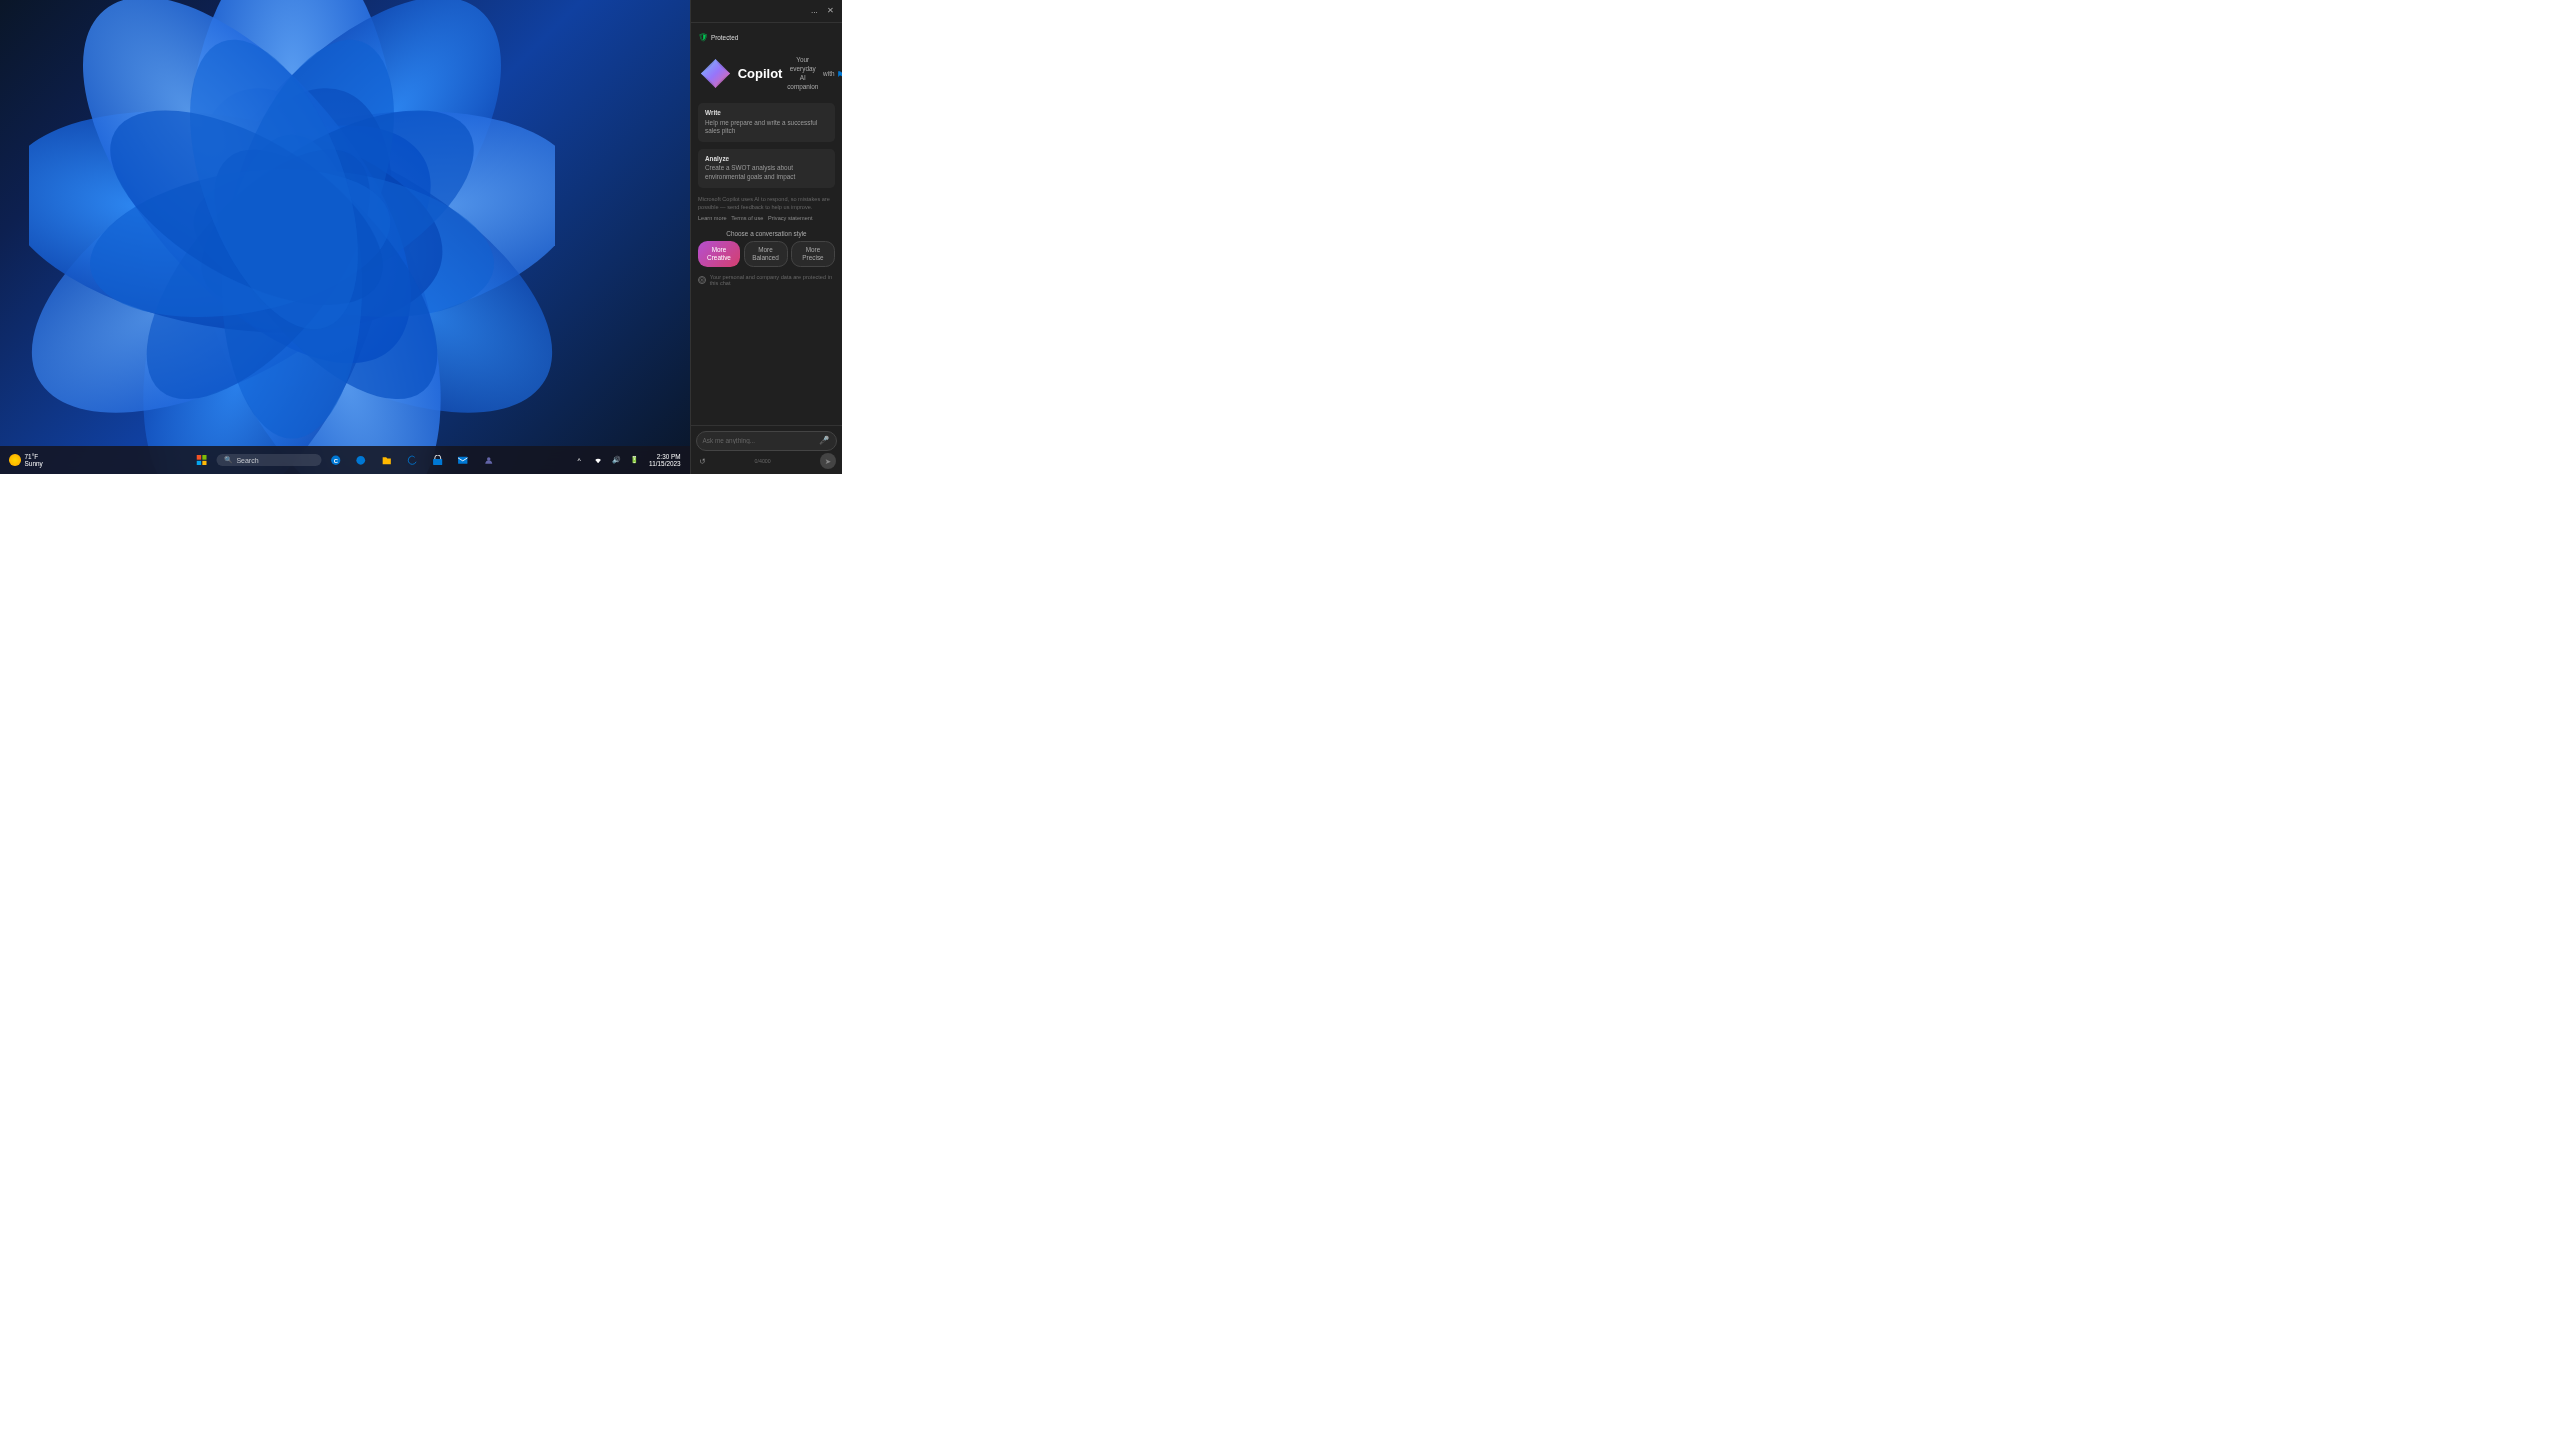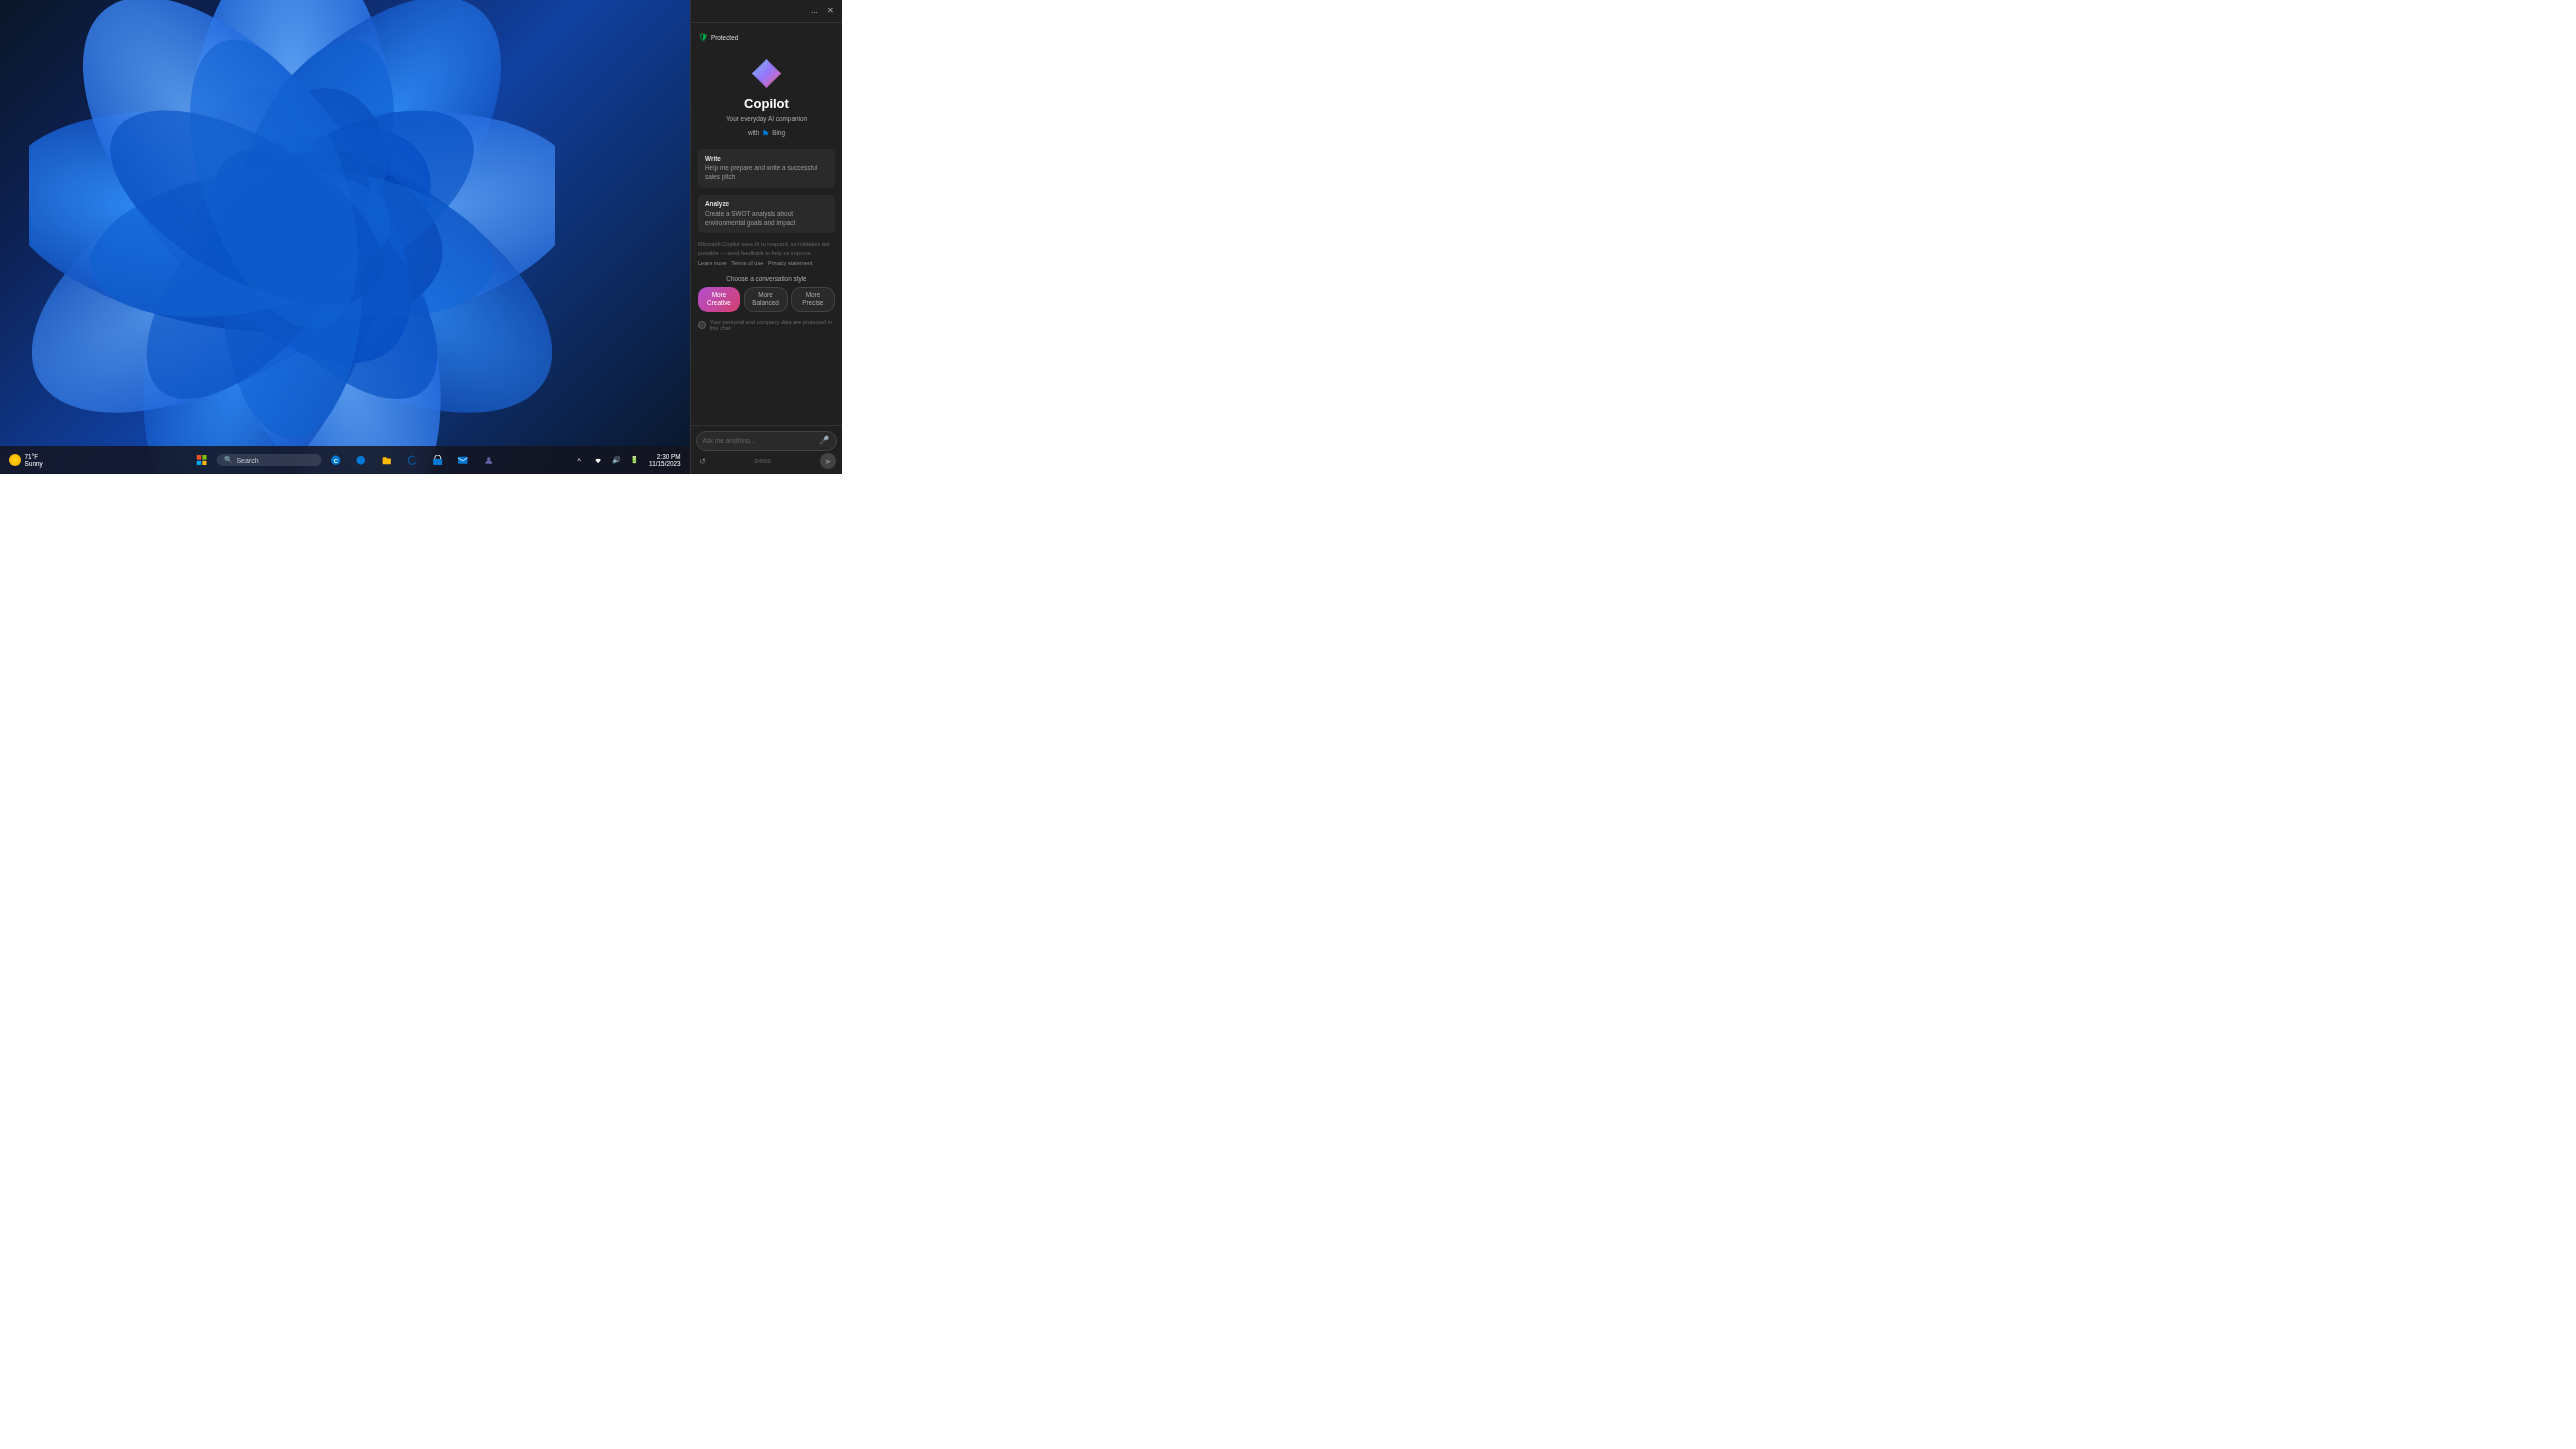--- a/index.html
+++ b/index.html
@@ -191,25 +191,24 @@
     .shield-icon {
       width: 9.4px;
       height: 9.4px;
       color: #00C853;
       font-size: 8.2px;
     }
 
     
     .copilot-logo-area {
       display: flex;
-      flex-direction: column;
+      flex-direction: row;
       align-items: center;
       gap: 4.7px;
       padding: 4.7px 0;
-      justify-content: flex-end;
     }
 
     .copilot-logo {
       width: 35px;
       height: 35px;
       position: relative;
     }
 
     .copilot-logo svg {
       width: 35px;

